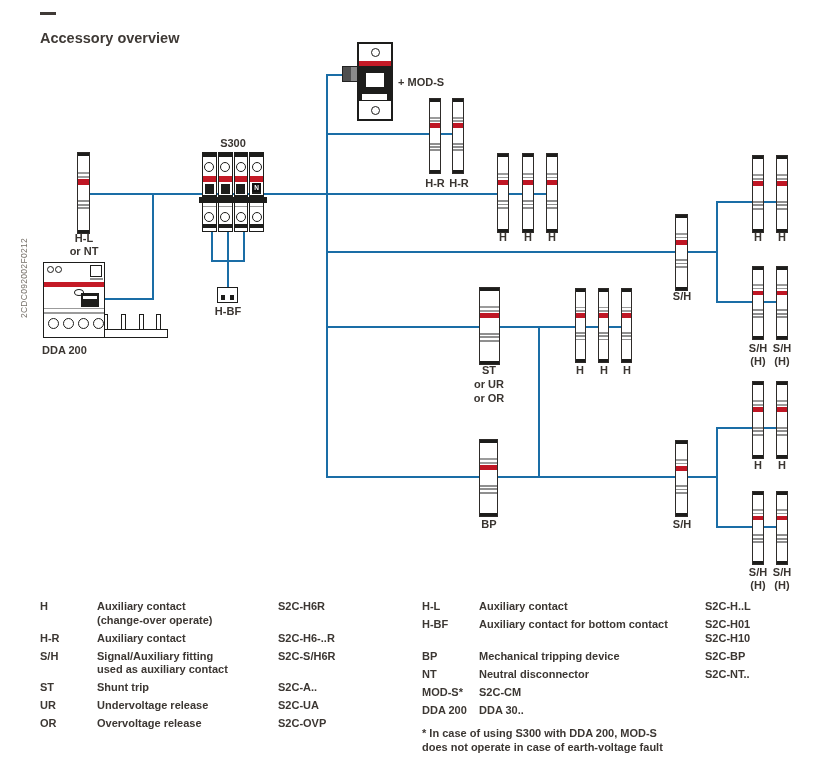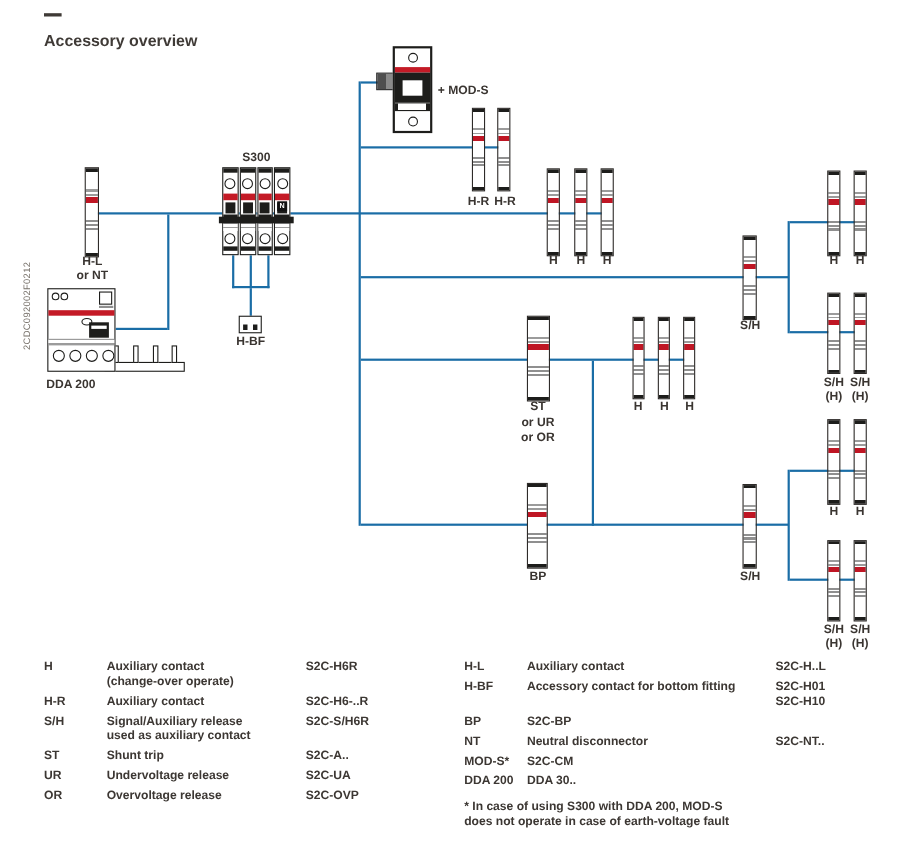--- a/index.html
+++ b/index.html
@@ -313,21 +313,21 @@
         <div class="ldesc">
           <div>Auxiliary contact</div>
         </div>
         <div class="ltype">
           <div>S2C-H6-..R</div>
         </div>
       </div>
       <div class="lrow">
         <div class="labbr">S/H</div>
         <div class="ldesc">
-          <div>Signal/Auxiliary release</div>
+          <div>Signal/Auxiliary fitting</div>
           <div>used as auxiliary contact</div>
         </div>
         <div class="ltype">
           <div>S2C-S/H6R</div>
         </div>
       </div>
       <div class="lrow">
         <div class="labbr">ST</div>
         <div class="ldesc">
           <div>Shunt trip</div>
@@ -361,29 +361,32 @@
         <div class="ldesc">
           <div>Auxiliary contact</div>
         </div>
         <div class="ltype">
           <div>S2C-H..L</div>
         </div>
       </div>
       <div class="lrow">
         <div class="labbr">H-BF</div>
         <div class="ldesc">
-          <div>Accessory contact for bottom fitting</div>
+          <div>Auxiliary contact for bottom contact</div>
         </div>
         <div class="ltype">
           <div>S2C-H01</div>
           <div>S2C-H10</div>
         </div>
       </div>
       <div class="lrow">
         <div class="labbr">BP</div>
+        <div class="ldesc">
+          <div>Mechanical tripping device</div>
+        </div>
         <div class="ltype">
           <div>S2C-BP</div>
         </div>
       </div>
       <div class="lrow">
         <div class="labbr">NT</div>
         <div class="ldesc">
           <div>Neutral disconnector</div>
         </div>
         <div class="ltype">

